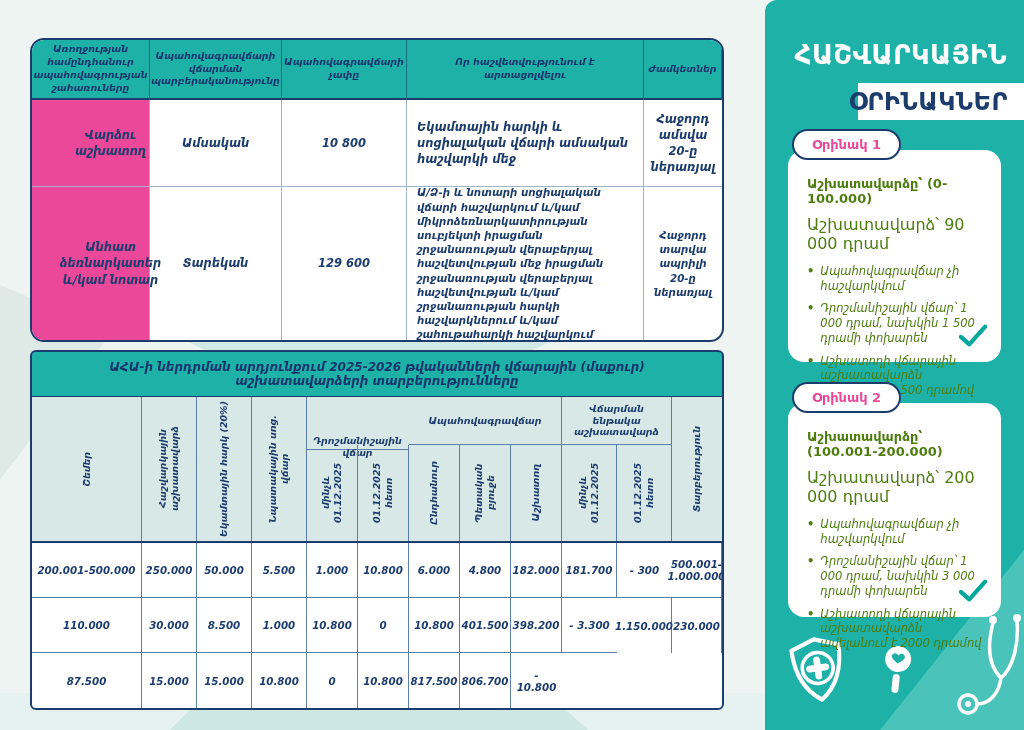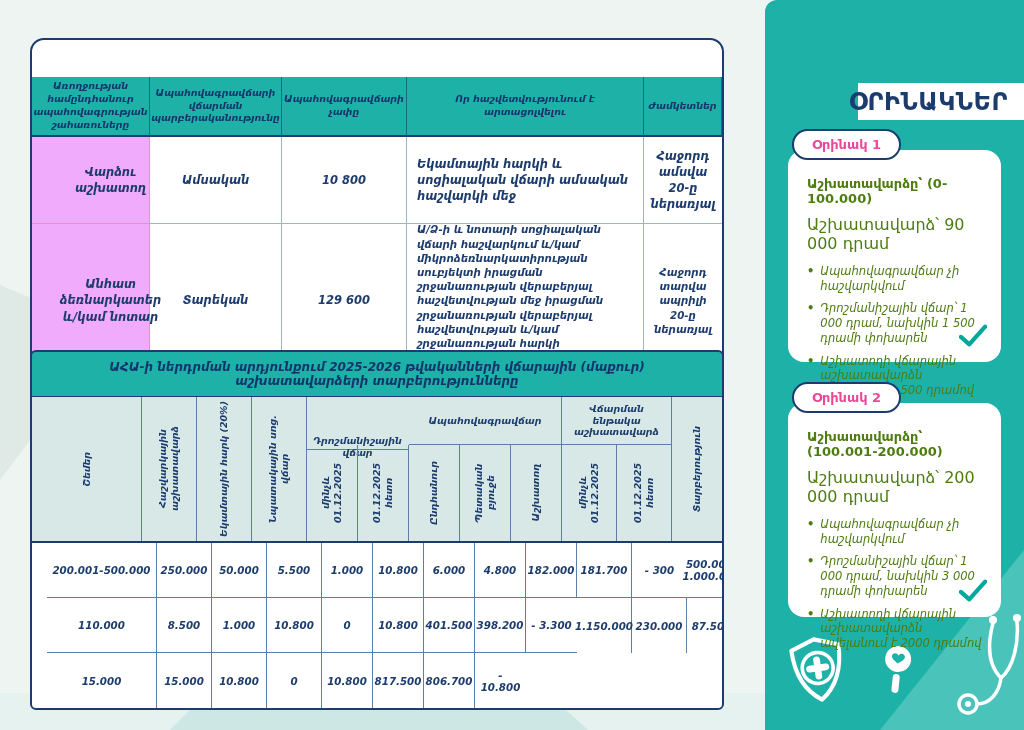--- a/index.html
+++ b/index.html
@@ -11,28 +11,28 @@
     clip-path:polygon(0 0, 100% 24%, 0 100%); }
   .bottom-band { position:absolute; left:0; top:693px; width:768px; height:37px; background:#e6f2ef; }
   .bottom-trap { position:absolute; left:170px; top:692px; width:418px; height:38px; background:#cde7e4;
     clip-path:polygon(9% 0, 90% 0, 100% 100%, 0 100%); }
   .mid-trap { position:absolute; left:178px; top:337px; width:382px; height:13px; background:#d2eae6;
     clip-path:polygon(0 0, 100% 0, 93% 100%, 7% 100%); }
 
   
   .t1wrap { position:absolute; left:30px; top:38px; width:694px; border:2px solid #1c3c6e; border-radius:14px;
     overflow:hidden; background:#fff; }
-  .t1 { display:grid; grid-template-columns:118px 132px 125px 237px 78px; grid-template-rows:60px 87px 153px;margin-top:37px; }
+  .t1 { display:grid; grid-template-columns:118px 132px 125px 237px 78px; grid-template-rows:60px 87px 153px; }
   .t1 > div { display:flex; align-items:center; justify-content:center; text-align:center;
     color:#1c3c6e; font-weight:bold; font-style:italic; padding:4px 6px;
     border-right:1px solid #9db4c9; border-bottom:1px solid #9db4c9; }
   .t1 > div.lastcol { border-right:none; }
   .t1 > div.h { background:#1db1a8; font-size:9.5px; line-height:1.35; color:#14356b;
     border-right:1px solid rgba(16,70,110,.65); border-bottom:2px solid #1c3c6e; }
-  .t1 > div.tint { background:#f0abfc;padding-left:46px; }
+  .t1 > div.tint { background:#ec4899;padding-left:46px; }
   .t1 > div.body { font-size:11.5px; line-height:1.4; }
   .t1 > div.small { font-size:10.3px; line-height:1.38; }
   .t1 > div.leftal { justify-content:flex-start; text-align:left; padding:6px 10px; }
   .t1 > div.lastrow { border-bottom:none; }
 
   
   .t2wrap { position:absolute; left:30px; top:350px; width:694px; border:2px solid #1c3c6e; border-radius:6px;
     overflow:hidden; background:#0369a1; }
   .t2title { height:45px; background:#1db1a8; color:#14356b; font-weight:bold; font-style:italic;
     font-size:12px; display:flex; align-items:center; justify-content:center; text-align:center;
@@ -43,21 +43,21 @@
     color:#1c3c6e; font-weight:bold; font-style:italic; font-size:9.5px; line-height:1.25;
     border-right:1px solid #5b7fa6; border-bottom:1px solid #5b7fa6; padding:2px; }
   .t2head > div.tall { grid-row:1 / 3; border-bottom:none; }
   .t2head > div.sub { grid-row:2; border-bottom:none; }
   .t2head > div.g5 { grid-column:5 / 7;margin-top:48px; }
   .t2head > div.g7 { grid-column:7 / 10; }
   .t2head > div.g10 { grid-column:10 / 12; }
   .t2head > div.lastcol { border-right:none; }
   .rot { writing-mode:vertical-rl; transform:rotate(180deg); max-height:140px; text-align:center; }
   .t2body { display:grid; grid-template-columns:110px 55px 55px 55px 51px 51px 51px 51px 51px 55px 55px 50px;
-    grid-auto-rows:55px; background:#fff;padding-left:15px; }
+    grid-auto-rows:55px; background:#fff; }
   .t2body > div { display:flex; align-items:center; justify-content:center; text-align:center;
     color:#1c3c6e; font-weight:bold; font-style:italic; font-size:10.3px;
     border-right:1px solid #5b7fa6; border-bottom:1px solid #5b7fa6; padding:2px; }
   .t2body > div.lastcol { border-right:none; }
   .t2body > div.lastrow { border-bottom:none; }
 
   
   .sidebar { position:absolute; left:765px; top:0; width:259px; height:730px; background:#1db1a8;
     border-radius:12px 0 0 0; }
   .wedge { position:absolute; right:0; bottom:0; width:200px; height:180px; background:#4ac3ba;
@@ -171,20 +171,21 @@
       <div>1.000</div>
       <div>10.800</div>
       <div>6.000</div>
       <div>4.800</div>
       <div>182.000</div>
       <div>181.700</div>
       <div class="lastcol">- 300</div>
 
       <div>500.001-1.000.000</div>
       <div>110.000</div>
+      <div>30.000</div>
       <div>8.500</div>
       <div>1.000</div>
       <div>10.800</div>
       <div>0</div>
       <div>10.800</div>
       <div>401.500</div>
       <div>398.200</div>
       <div class="lastcol">- 3.300</div>
 
       <div class="lastrow">1.150.000</div>
@@ -197,20 +198,21 @@
       <div class="lastrow">10.800</div>
       <div class="lastrow">817.500</div>
       <div class="lastrow">806.700</div>
       <div class="lastcol lastrow">- 10.800</div>
     </div>
   </div>
 
   <div class="sidebar">
     <div class="wedge"></div>
 
+    <div class="sb-title1">ՀԱՇՎԱՐԿԱՅԻՆ</div>
     <div class="sb-strip">
       <span>ՕՐԻՆԱԿՆԵՐ</span>
     </div>
 
     <div class="badge badge1">Օրինակ 1</div>
     <div class="card card1">
       <div class="card-h">Աշխատավարձը՝ (0-100.000)</div>
       <div class="card-s">Աշխատավարձ՝ 90 000 դրամ</div>
       <div class="bullet">
         <span class="dot">•</span>

